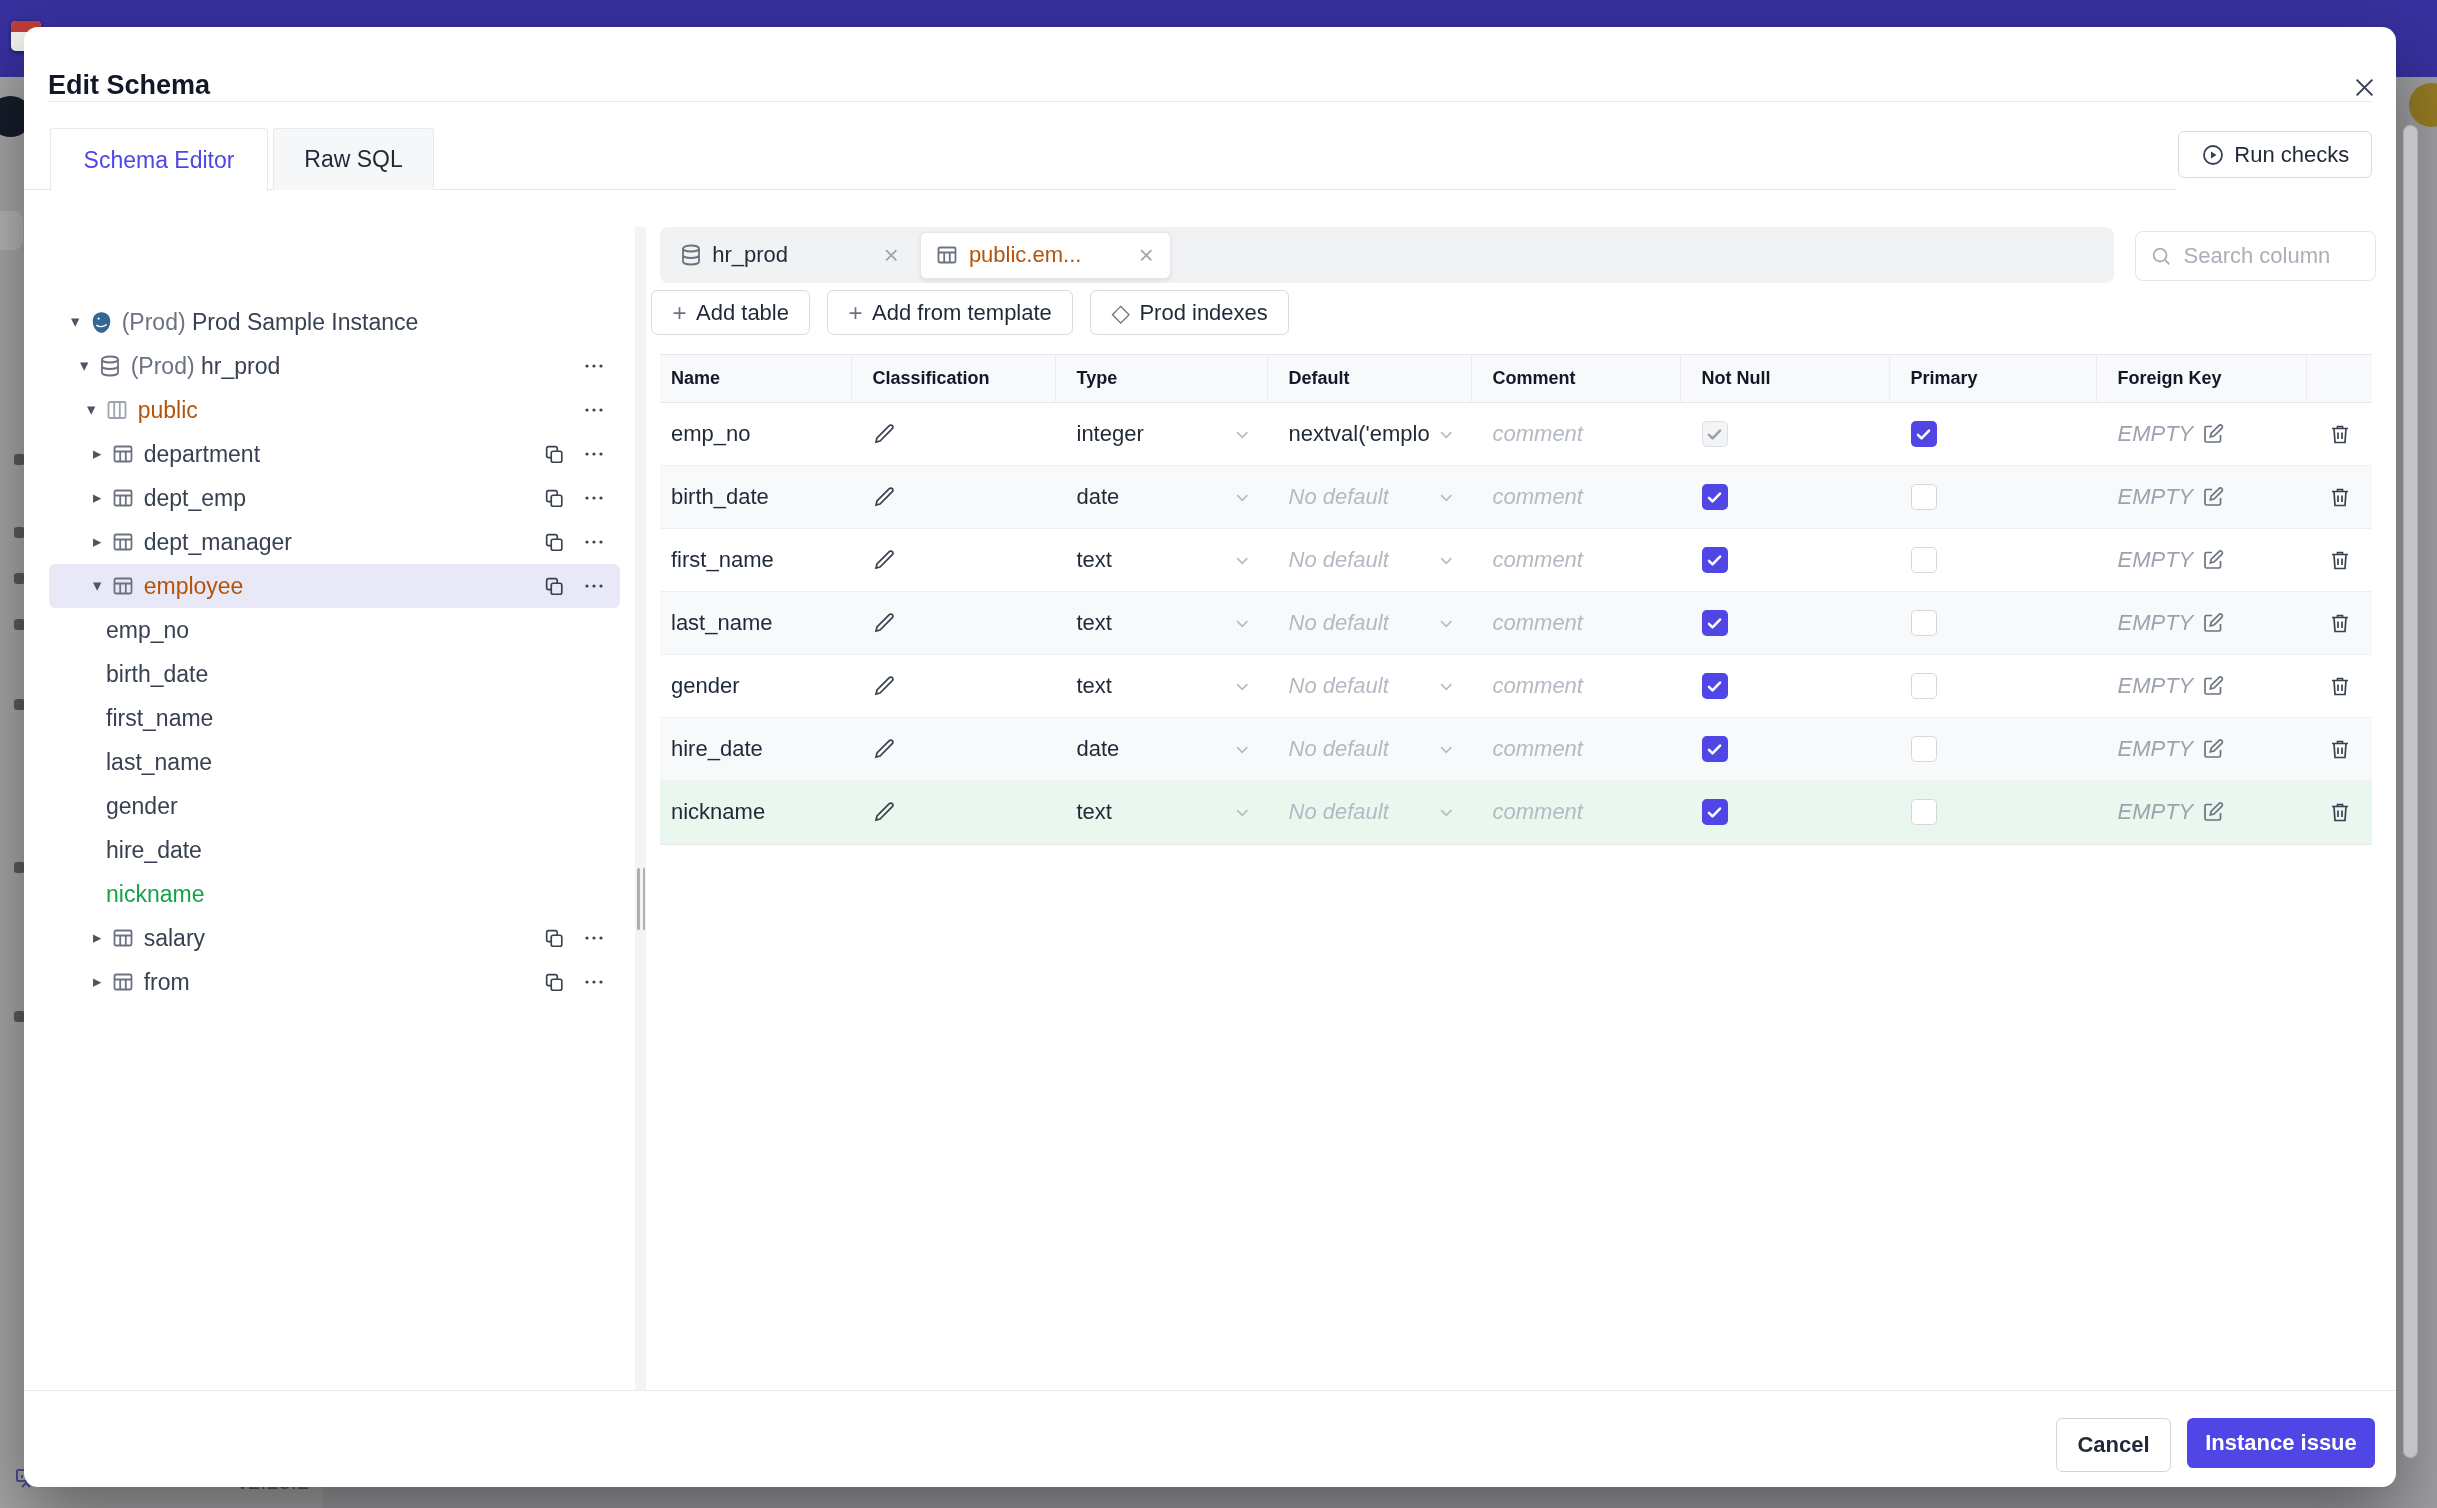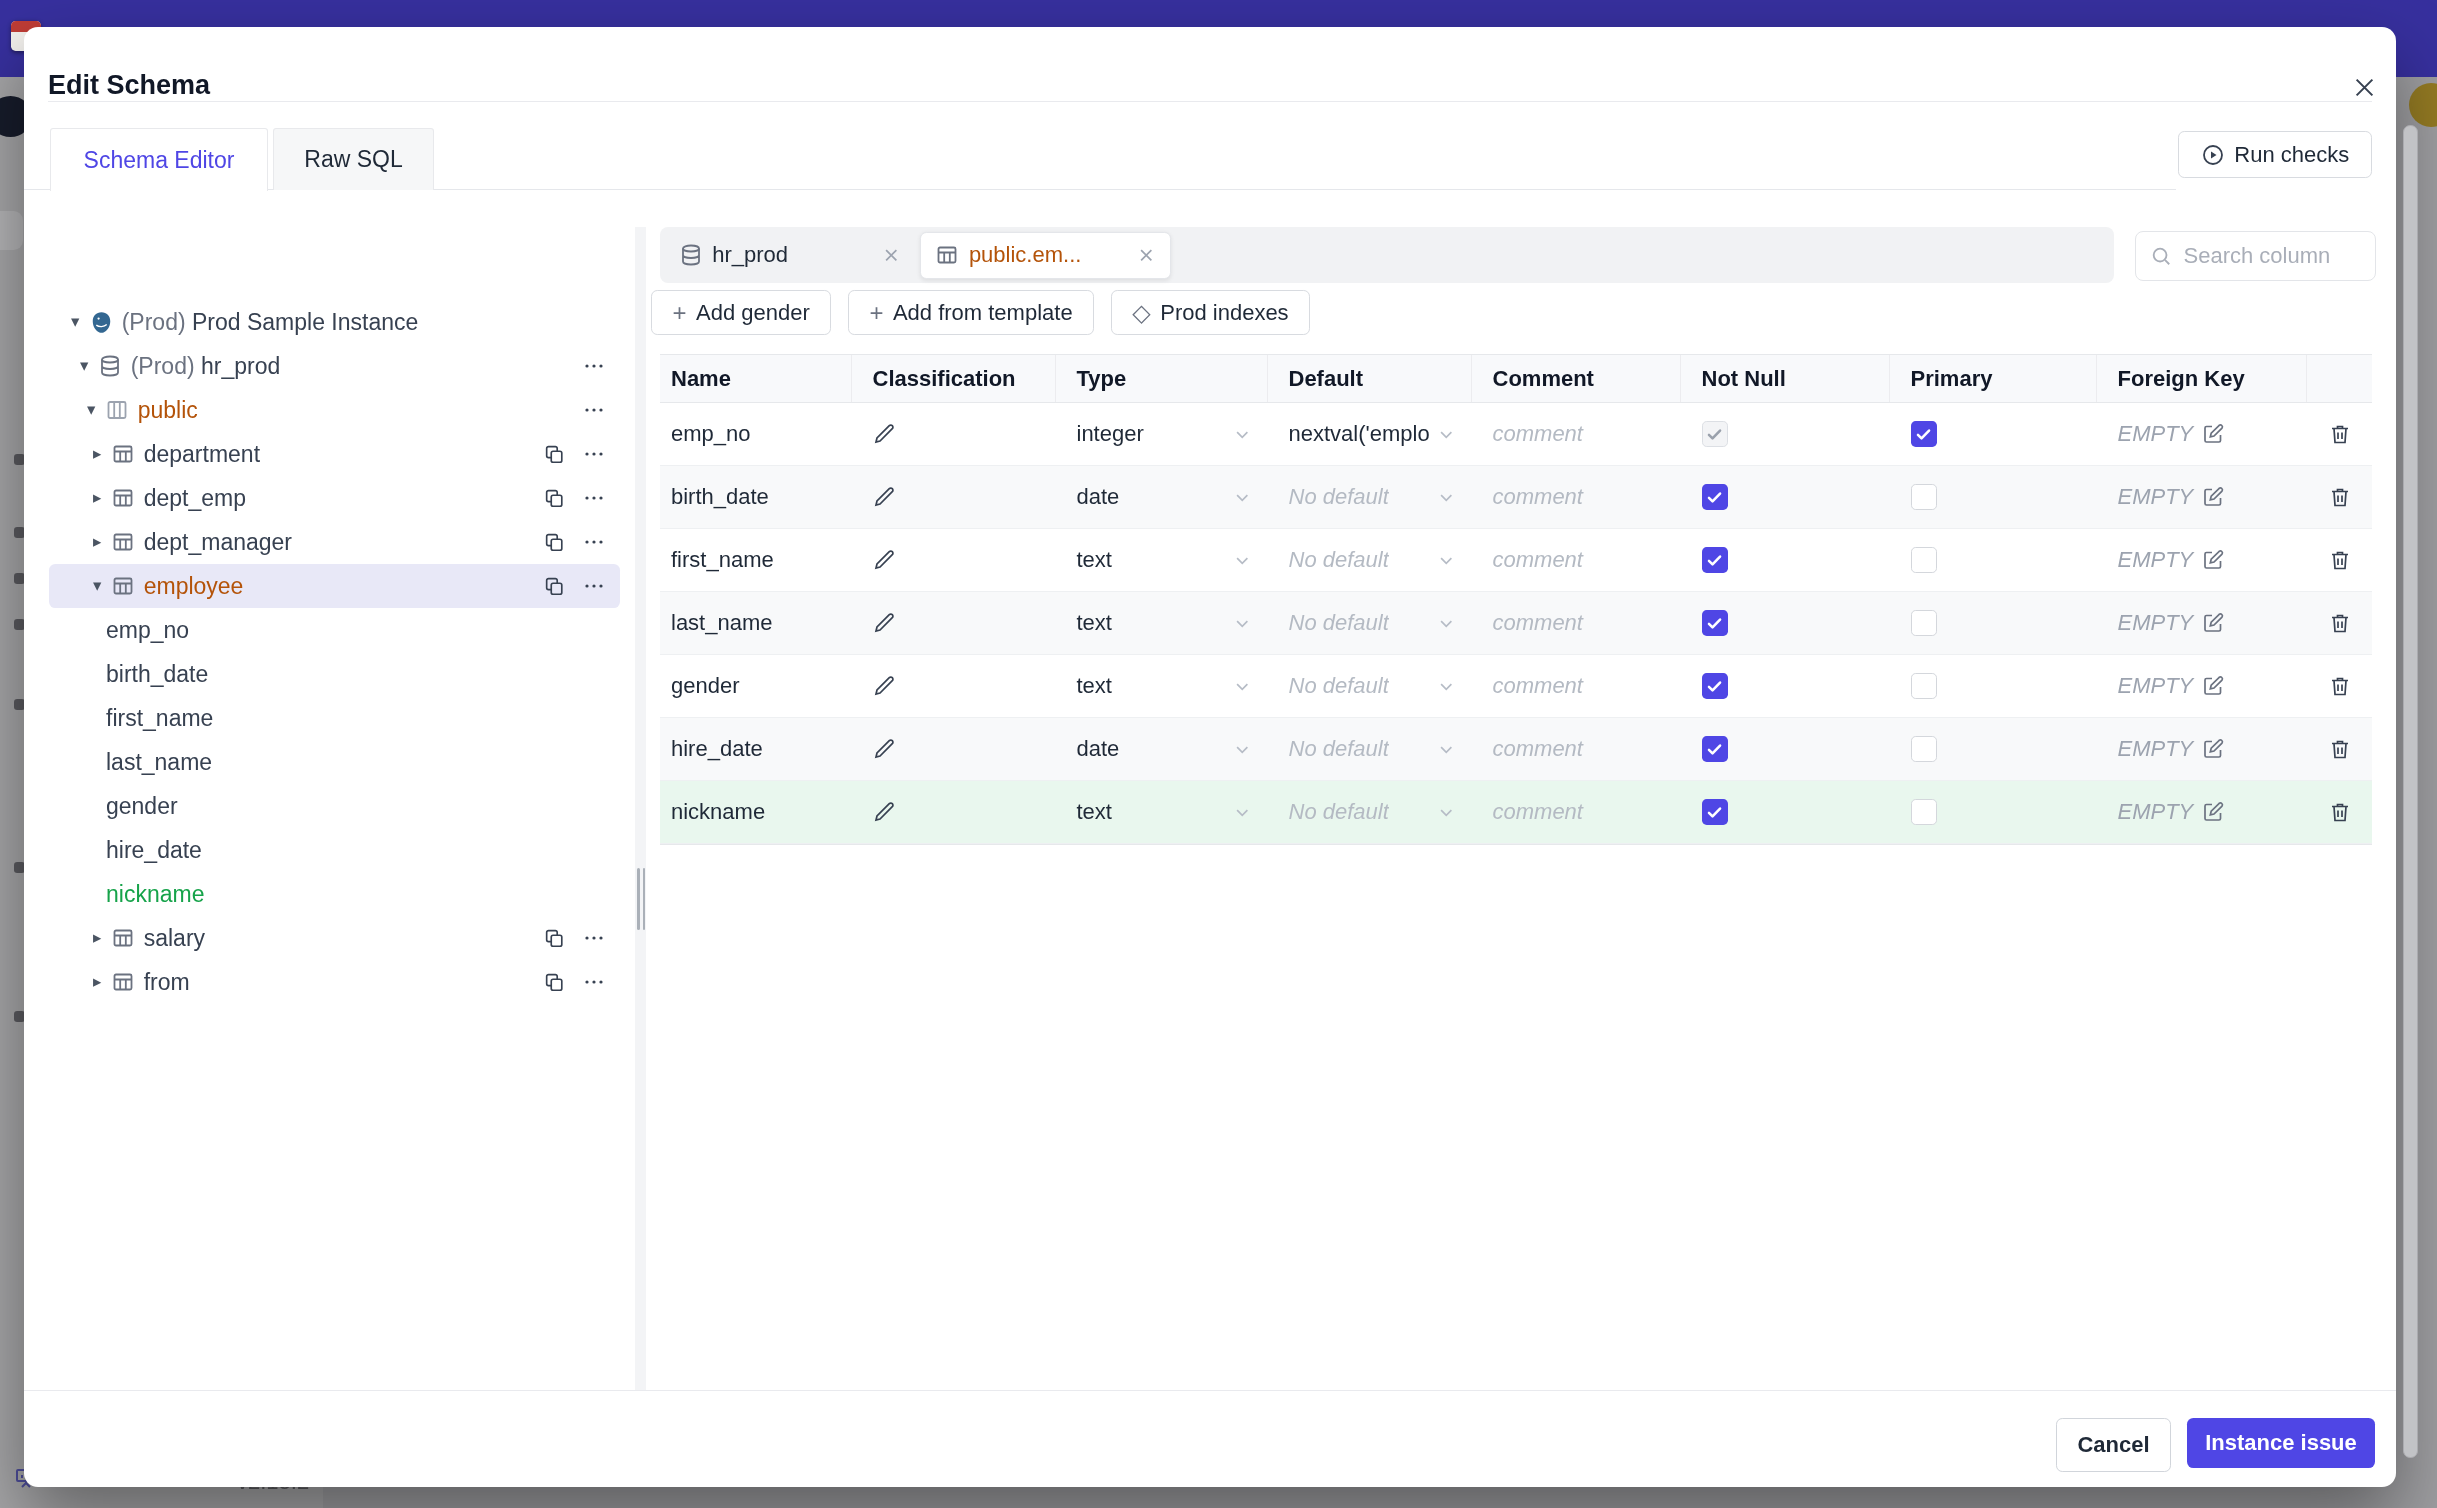--- a/index.html
+++ b/index.html
@@ -71,21 +71,21 @@
   .col-search{position:absolute;left:2111px;top:204px;width:241px;height:50px;border:1.6px solid #e3e5e9;border-radius:8px;
               display:flex;align-items:center;gap:9.5px;padding-left:14px;box-sizing:border-box;background:#fff;}
   .col-search input{border:none;outline:none;font-size:22px;color:#374151;width:174px;background:transparent;font-family:inherit;}
   .col-search input::placeholder{color:#a9aeb8;}
   .toolbar{position:absolute;left:627px;top:263px;display:flex;gap:16.6px;}
   .toolbar .btn{height:45px;padding:0 20.5px;}
   .toolbar .glyph{font-size:24px;color:#6b7280;}
   
   .grid{position:absolute;left:636px;top:327px;width:1712px;border:0.8px solid #e6e8eb;border-left:none;border-right:none;}
   .g-head{display:flex;height:47px;background:#f8f9fb;border-bottom:1.6px solid #e6e8eb;}
-  .g-head .hc{display:flex;align-items:center;padding-left:20.5px;box-sizing:border-box;font-size:22px;font-weight:700;
+  .g-head .hc{display:flex;align-items:center;padding-left:20.5px;box-sizing:border-box;font-size:18px;font-weight:700;
               color:#111827;border-right:1.6px solid #ececef;}
   .g-head .hc:first-child{padding-left:11px;}
   .g-head .hc:last-child{border-right:none;}
   .g-row{display:flex;height:62px;border-bottom:1.6px solid #eef0f2;background:#fff;}
   .g-row.alt{background:#f8f9fa;}
   .g-row.new{background:#e9f7ee;}
   .gc{display:flex;align-items:center;padding-left:20.5px;box-sizing:border-box;position:relative;font-size:22px;color:#1f2937;}
   .gc.name{padding-left:11px;}
   .gc .ph{font-style:italic;color:#b4bac3;}
   .gc .chev{position:absolute;right:16px;color:#b6bcc6;}
@@ -427,21 +427,21 @@
         <svg width="22" height="22" viewBox="0 0 24 24" fill="none" stroke="#a9aeb8" stroke-width="2">
             <circle cx="11" cy="11" r="7"></circle>
             <path d="M16.5 16.5L21 21"></path>
           </svg>
       </span>
       <input placeholder="Search column" style="">
     </div>
     <div class="toolbar" id="toolbar">
         <div class="btn">
           <span class="glyph">+</span>
-          <span>Add gender</span>
+          <span>Add table</span>
         </div>
         <div class="btn">
           <span class="glyph">+</span>
           <span>Add from template</span>
         </div>
         <div class="btn">
           <span class="glyph">◇</span>
           <span>Prod indexes</span>
         </div>
       </div>

